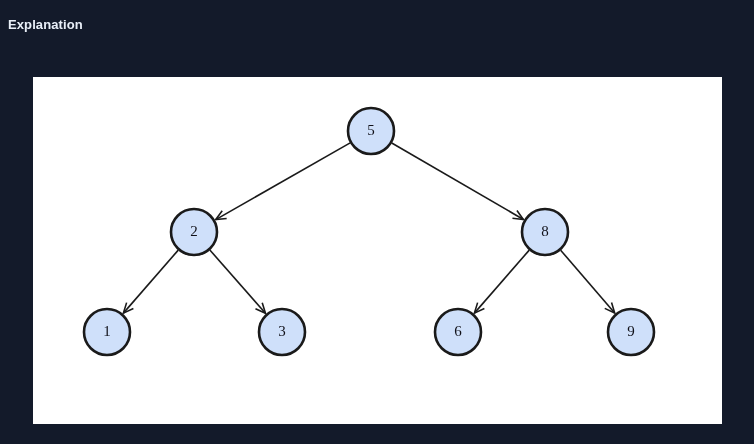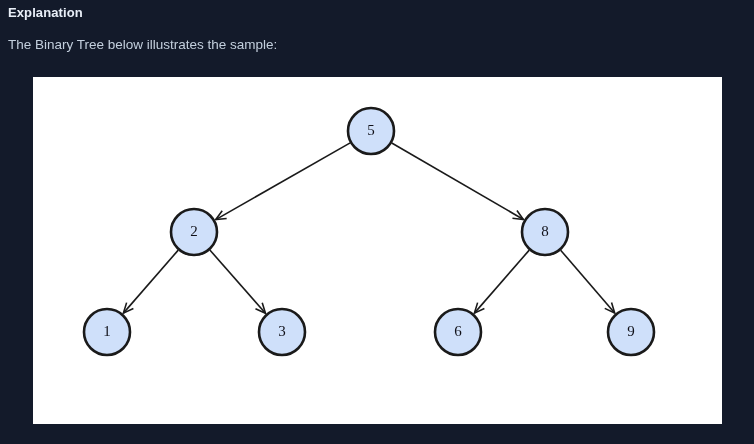--- a/index.html
+++ b/index.html
@@ -14,21 +14,21 @@
     overflow: hidden;
   }
   .page {
     position: relative;
     width: 754px;
     height: 444px;
   }
   .heading {
     position: absolute;
     left: 8px;
-    top: 5px;
+    top: 17px;
     font-size: 13px;
     font-weight: bold;
     color: #e9eff8;
     letter-spacing: 0.1px;
     white-space: nowrap;
   }
   .subtitle {
     position: absolute;
     left: 8px;
     top: 37px;
@@ -74,21 +74,20 @@
     stroke-linecap: butt;
   }
 </style>
 </head>
 <body>
 
 <div class="page">
 
   <div class="heading">Explanation</div>
 
-  <div class="subtitle">The Binary Tree below illustrates the sample:</div>
 
   <div class="diagram-panel">
     <svg class="diagram-svg" viewBox="0 0 689 347">
       <g id="edge-layer">
           <line x1="317.1549211374498" y1="65.89464952043826" x2="182.71362381515647" y2="142.6097400828768" class="edge-line"></line>
           <path d="M 189.21427699060777 133.73609887464133 L 182.71362381515647 142.6097400828768 L 193.66026402825992 141.52758110894263" class="edge-head"></path>
           <line x1="358.75660551916695" y1="66.04837446802219" x2="490.37853591753446" y2="142.44960992914355" class="edge-line"></line>
           <path d="M 479.4401920314271 141.28658240184365 L 490.37853591753446 142.44960992914355 L 483.94363844382985 133.52816977057554" class="edge-head"></path>
           <line x1="145.24722851929732" y1="173.10663388586516" x2="90.4091369590653" y2="236.13892303555713" class="edge-line"></line>
           <path d="M 93.61770504230441 225.61727435984002 L 90.4091369590653 236.13892303555713 L 100.38561017593155 231.50535182609565" class="edge-head"></path>

